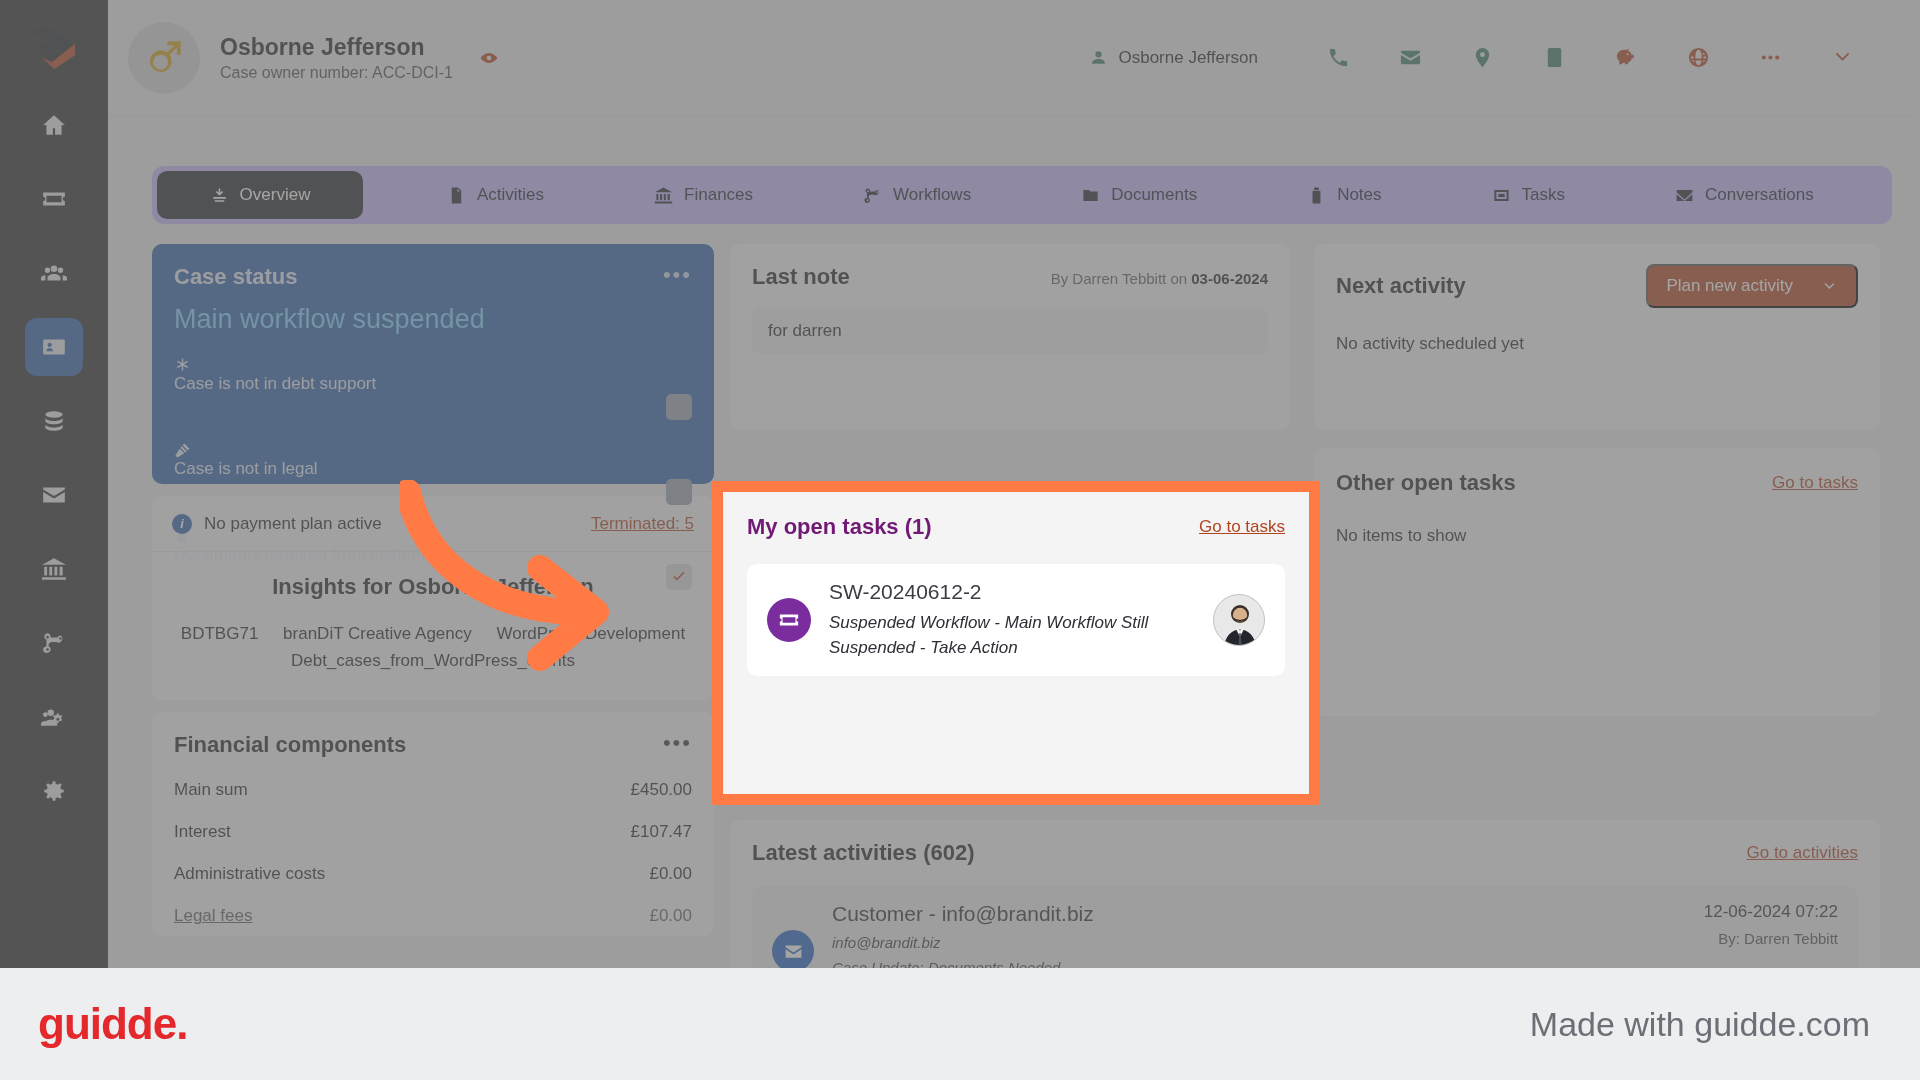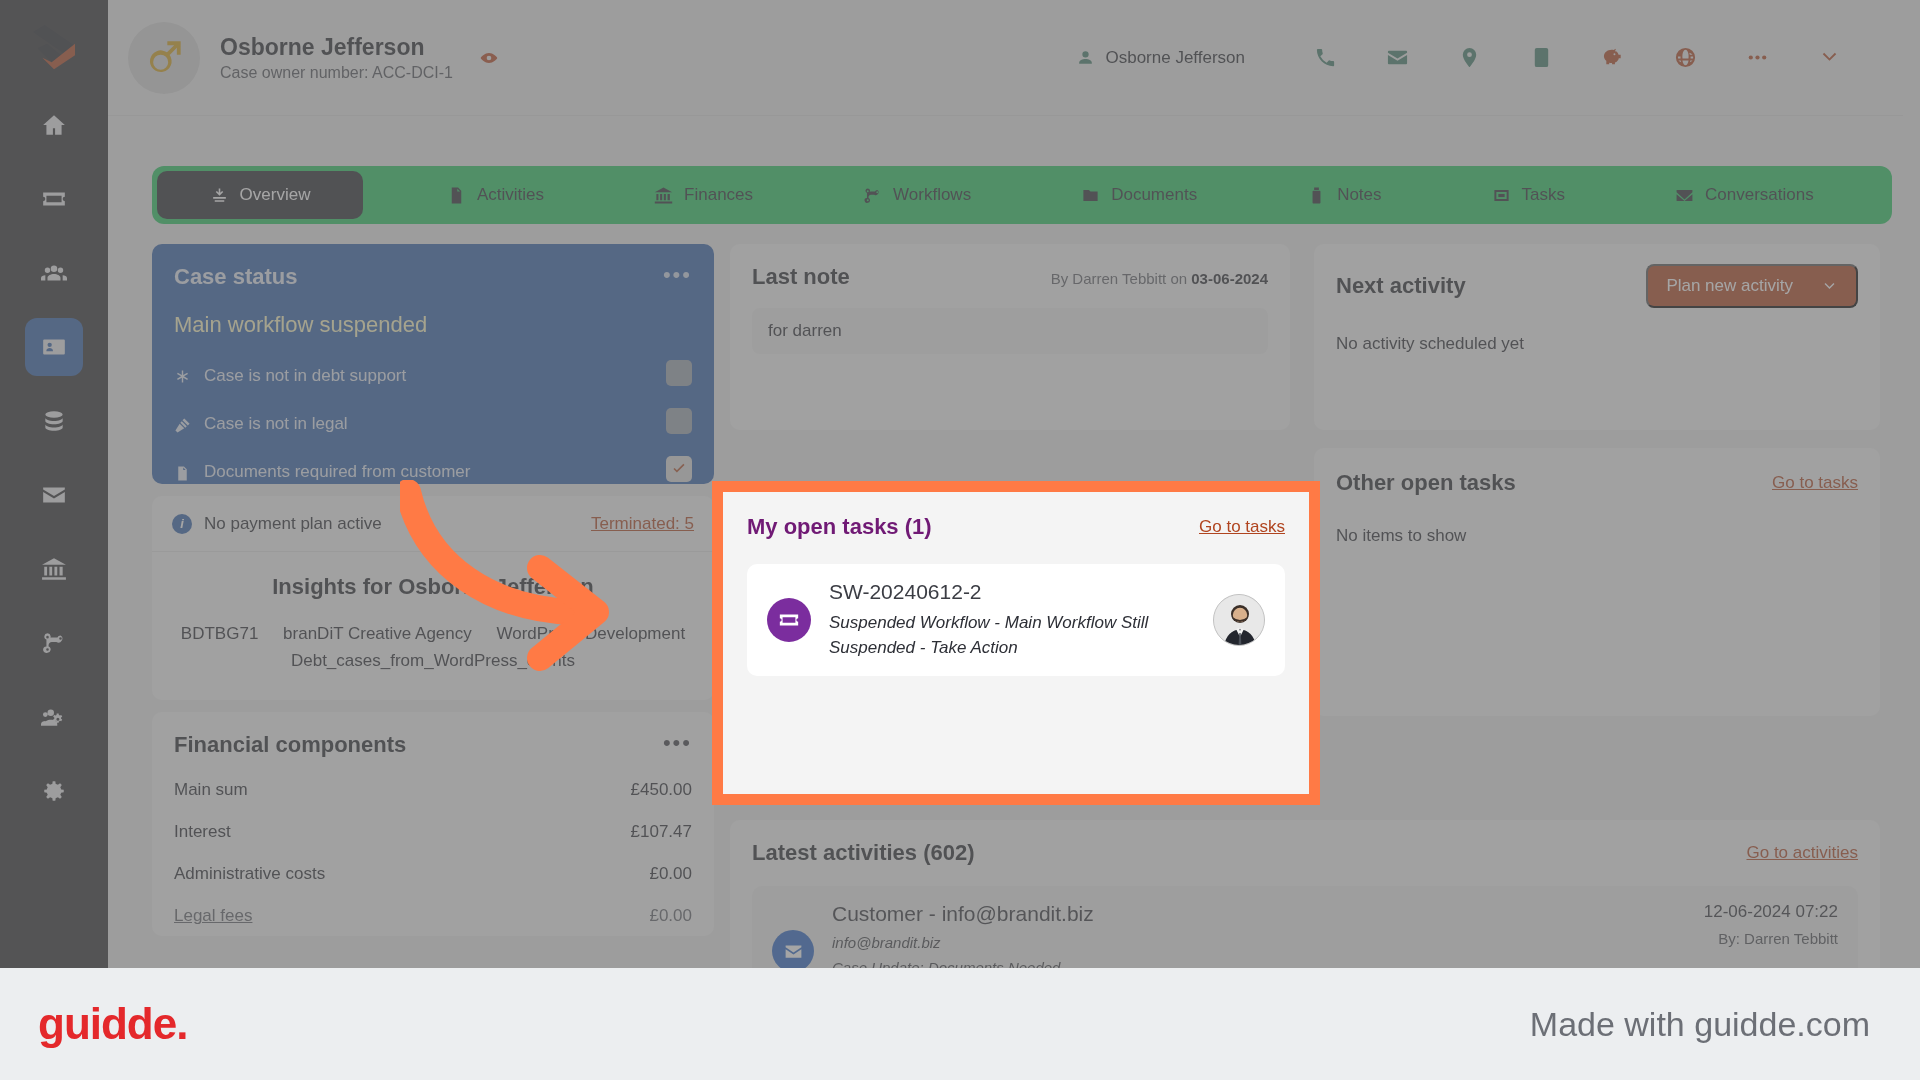--- a/index.html
+++ b/index.html
@@ -34,21 +34,21 @@
   .rail-item {
     width: 58px; height: 58px; border-radius: 12px;
     display: flex; align-items: center; justify-content: center;
     margin-bottom: 16px; color: #e9e9ec;
   }
   .rail-item.active { background: #2f5fa8; }
   .rail-item svg { width: 26px; height: 26px; fill: currentColor; }
 
   
   .header {
-    position: absolute; left: 108px; top: 0; right: 17px; height: 116px;
+    position: absolute; left: 108px; top: 0; right: 4px; height: 116px;
     background: #ebebeb;
     border-bottom: 1px solid #dcdcdc;
     display: flex; align-items: center;
   }
   .avatar-circle {
     width: 72px; height: 72px; border-radius: 50%; background: #d5d5d5;
     margin-left: 20px; display: flex; align-items: center; justify-content: center;
   }
   .avatar-circle svg { width: 40px; height: 40px; fill: #d4a017; }
   .hdr-texts { margin-left: 20px; }
@@ -65,21 +65,21 @@
   .hdr-owner svg { width: 19px; height: 19px; fill: #3f7d69; }
   .hdr-owner span { font-size: 17px; color: #23252c; }
   .hdr-ico { width: 72px; display: flex; align-items: center; justify-content: center; }
   .hdr-ico svg { width: 23px; height: 23px; }
   .ico-green { fill: #3f7d69; }
   .ico-red { fill: #b0441f; }
 
   
   .tabs {
     position: absolute; left: 152px; top: 166px; width: 1740px; height: 58px;
-    background: #22c55e; border-radius: 12px;
+    background: #c4b5fd; border-radius: 12px;
     display: flex; align-items: center; padding: 5px;
   }
   .tab {
     display: flex; align-items: center; gap: 11px;
     height: 48px; padding: 0 26px; border-radius: 10px;
     font-size: 17px; color: #25272e; white-space: nowrap;
   }
   .tab:first-child { width: 206px; justify-content: center; }
   .tab.active { background: #23252c; color: #ffffff; }
   .tab svg { width: 19px; height: 19px; fill: currentColor; flex: none; }
@@ -91,22 +91,22 @@
   .col-right { position: absolute; left: 1314px; top: 244px; width: 566px; }
 
   
   .case-status {
     background: #2f5fa8; border-radius: 10px; color: #ffffff;
     padding: 20px 22px 24px 22px; height: 240px;
   }
   .cs-head { display: flex; align-items: flex-start; }
   .cs-title { font-size: 22px; font-weight: 600; color: #e4eaf4; }
   .cs-dots { margin-left: auto; color: #cfd9e9; font-size: 22px; letter-spacing: 2px; line-height: 1; }
-  .cs-sub { font-size: 22px; margin-top: 22px; color: #fef9c3; }
-  .cs-row { display: flex; align-items: flex-end; margin-top: 22px; font-size: 17px; color: #e4eaf4; }
+  .cs-sub { font-size: 27px; margin-top: 14px; color: #7dd3fc; }
+  .cs-row { display: flex; align-items: flex-start; margin-top: 22px; font-size: 17px; color: #e4eaf4; flex-direction: column; }
   .cs-row .cs-ic { width: 30px; display: flex; align-items: center; color: #e4eaf4; }
   .cs-row .cs-ic svg { width: 17px; height: 17px; fill: currentColor; }
   .cs-box {
     margin-left: auto; width: 26px; height: 26px; border-radius: 5px;
     background: #9aa3ad; display: flex; align-items: center; justify-content: center;
   }
   .cs-box.checked { background: #d9d9d9; }
   .cs-box svg { width: 18px; height: 18px; fill: #b14a22; }
 
   

